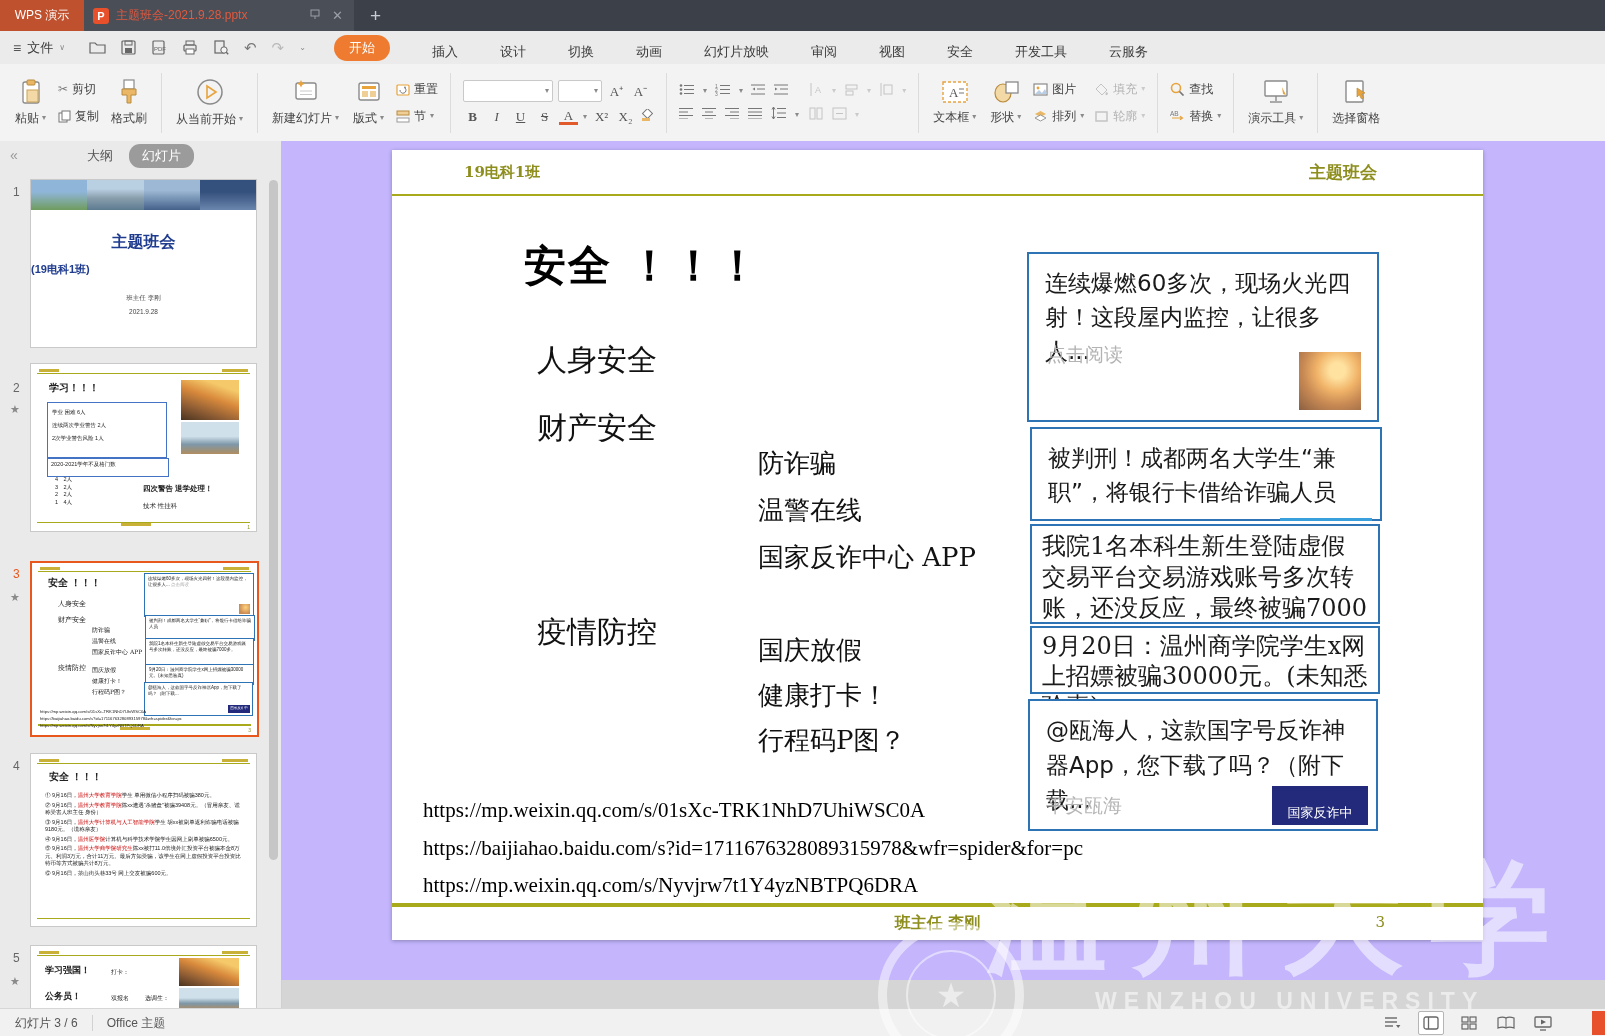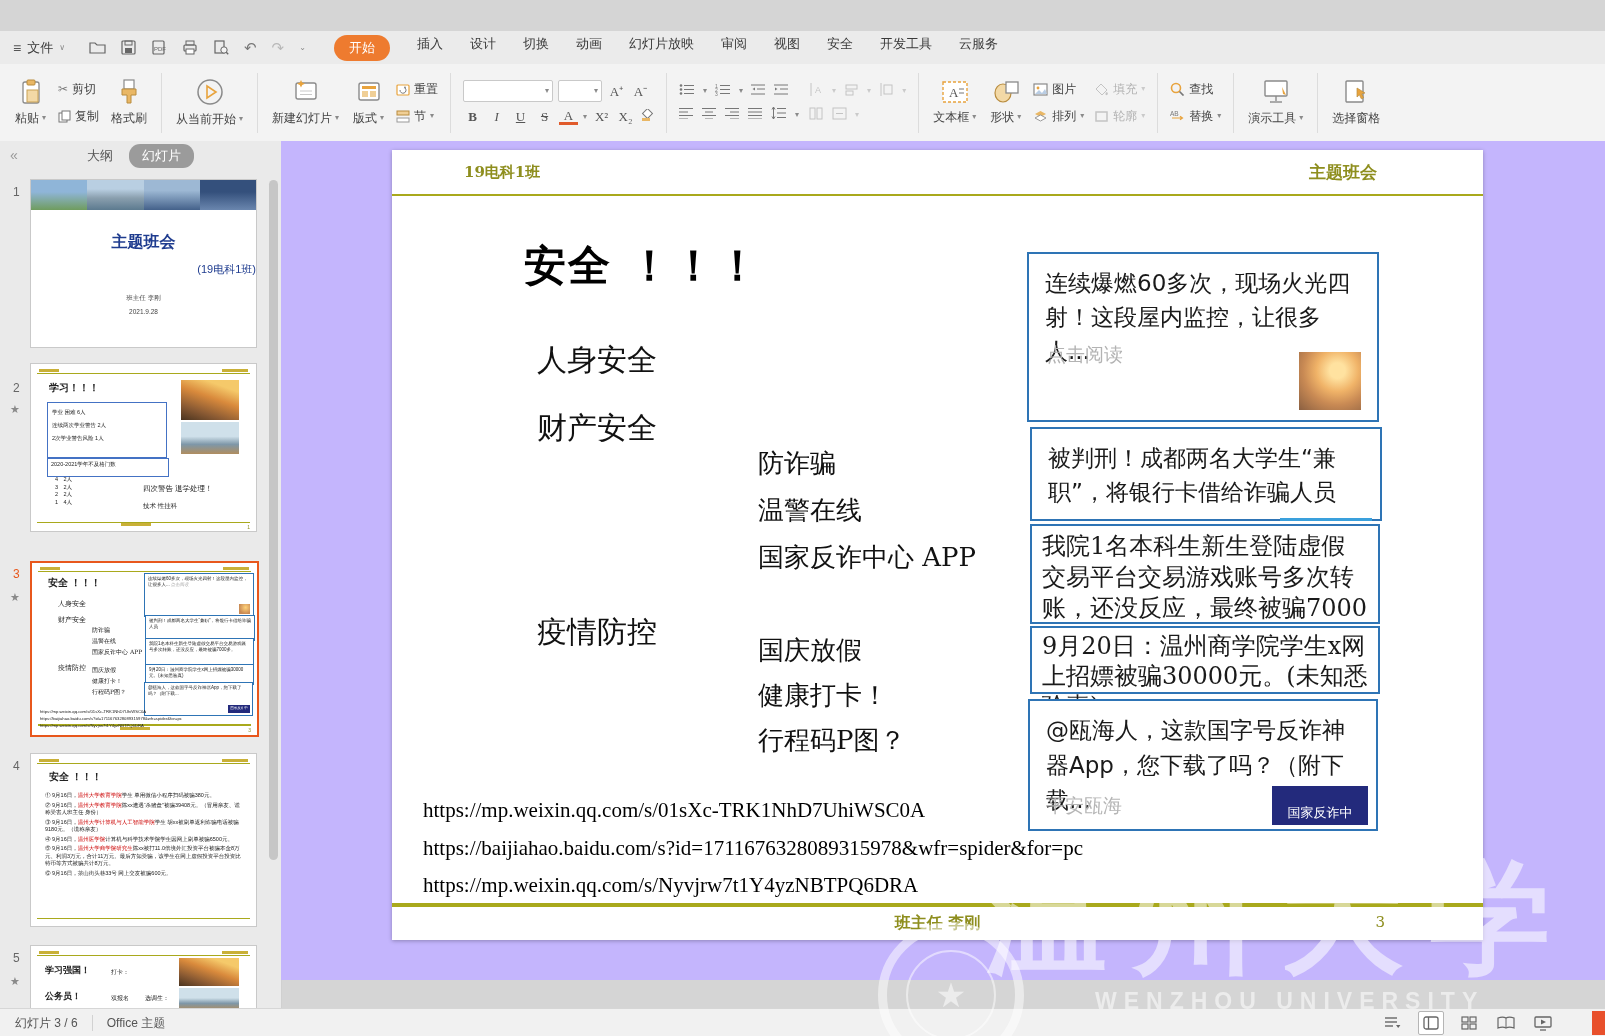--- a/index.html
+++ b/index.html
@@ -17,21 +17,21 @@
   .tab-ctl{color:#9aa0a8;font-size:13px;padding:0 2px}
   .newtab{color:#c8ccd2;font-size:19px;display:flex;align-items:center;margin-left:16px}
 
   
   .menubar{position:absolute;top:31px;left:0;right:0;height:33px;background:#ebebeb;border-bottom:1px solid #e2e2e2;
            display:flex;align-items:center;font-size:13px;color:#3a3a3a}
   .filemenu{display:flex;align-items:center;gap:6px;margin-left:13px}
   .hamb{font-size:14px;color:#555}
   .qicons{display:flex;align-items:center;gap:15px;margin-left:24px;color:#666}
   .qicons svg{display:block}
-  .rtabs{display:flex;align-items:flex-start;gap:27px;margin-left:28px}
+  .rtabs{display:flex;align-items:flex-end;gap:42px;margin-left:28px}
   .rtab{cursor:default;white-space:nowrap}
   .rtab.active{background:#ee7b2f;color:#fff;border-radius:14px;padding:4px 15px}
   .gray{opacity:.38}
   .caret{font-size:8px;color:#8a8a8a;line-height:1}
 
   
   .toolbar{position:absolute;top:64px;left:0;right:0;height:77px;background:#f3f3f3;border-bottom:1px solid #d9d9d9;
            display:flex;align-items:center;padding-left:8px;font-size:12px;color:#444}
   .vdiv{width:1px;height:60px;background:#dcdcdc;margin:0 7px;flex:none}
   .bigbtn{display:flex;flex-direction:column;align-items:center;justify-content:center;gap:5px;padding:0 7px;flex:none}
@@ -92,20 +92,35 @@
   .wm-seal{left:878px;top:922px;width:128px;height:128px;border:9px solid rgba(255,255,255,.5);border-radius:50%;
            display:flex;align-items:center;justify-content:center}
   .wm-seal-inner{width:86px;height:86px;border:2px solid rgba(255,255,255,.5);border-radius:50%;
            display:flex;align-items:center;justify-content:center;font-size:34px;color:rgba(255,255,255,.55)}
 </style>
 </head>
 <body>
 
 <div class="app">
 
+  <div class="titlebar">
+    <div class="wps-tab">WPS 演示</div>
+    <div class="doc-tab">
+      <div class="doc-logo">P</div>
+      <div class="doc-title">主题班会-2021.9.28.pptx</div>
+      <span class="tab-ctl">
+        <svg width="12" height="12" viewBox="0 0 12 12">
+            <rect x="2" y="2" width="8" height="6" fill="none" stroke="#9aa0a8"></rect>
+            <line x1="6" y1="8" x2="6" y2="11" stroke="#9aa0a8"></line>
+          </svg>
+      </span>
+      <span class="tab-ctl">✕</span>
+    </div>
+    <div class="newtab">+</div>
+  </div>
 
   <div class="menubar">
     <div class="filemenu">
       <span class="hamb">≡</span>
       <span>文件</span>
       <span class="caret">∨</span>
     </div>
     <div class="qicons">
       <span>
           <svg width="17" height="15" viewBox="0 0 17 15">
@@ -507,21 +522,21 @@
     <span class="tnum" style="top:44px">1</span>
 
     <div class="thumb" style="top:38px;height:167px">
       <div class="abs" style="left:0;top:0;right:0;height:30px;display:flex">
         <div style="flex:1;background:linear-gradient(180deg,#8fb5d8 40%,#6f9c5e)"></div>
         <div style="flex:1;background:linear-gradient(180deg,#b9cfe2 30%,#8a9fae 60%,#5c7a8f)"></div>
         <div style="flex:1;background:linear-gradient(180deg,#9db8d4 35%,#44618a)"></div>
         <div style="flex:1;background:linear-gradient(180deg,#34507c 40%,#6a86ae)"></div>
       </div>
       <div class="mt" style="left:0;right:0;top:52px;text-align:center;font-size:16px;font-weight:bold;color:#1f3c8f">主题班会</div>
-      <div class="mt" style="left:0;right:0;top:82px;text-align:right;font-size:11px;font-weight:normal;color:#1f3c8f">(19电科1班)</div>
+      <div class="mt" style="left:0;right:12px;top:82px;text-align:left;font-size:11px;font-weight:bold;color:#1f3c8f">(19电科1班)</div>
       <div class="mt" style="left:0;right:0;top:114px;text-align:center;font-size:6.5px;color:#444">班主任 李刚</div>
       <div class="mt" style="left:0;right:0;top:128px;text-align:center;font-size:6.5px;color:#444">2021.9.28</div>
     </div>
 
     <span class="tnum" style="top:240px">2</span>
     <span class="tstar" style="top:262px">★</span>
 
     <div class="thumb" style="top:222px;height:167px">
       <div class="oline" style="top:9px"></div>
         <div class="gdash" style="left:8px;top:5px"></div>
@@ -536,21 +551,21 @@
       </div>
       <div class="abs" style="left:16px;top:94px;width:114px;height:13px;border:1px solid #4472c4;font-size:5.5px;padding:2px 3px;color:#222">2020-2021学年不及格门数</div>
       <div class="abs" style="left:24px;top:112px;font-size:5.5px;line-height:7.5px;color:#222">
         <div>4　2人</div>
           <div>3　2人</div>
           <div>2　2人</div>
           <div>1　4人</div>
       </div>
       <div class="abs" style="left:150px;top:16px;width:58px;height:40px;background:linear-gradient(200deg,#f5c96a 20%,#d98a3c 45%,#8a5a33 75%,#4a3420)"></div>
       <div class="abs" style="left:150px;top:58px;width:58px;height:32px;background:linear-gradient(180deg,#cfe0ea 45%,#7e97a8 70%,#b08d5f)"></div>
-      <div class="mt" style="left:112px;top:120px;font-size:7.5px;font-weight:normal">四次警告 退学处理！</div>
+      <div class="mt" style="left:112px;top:120px;font-size:7.5px;font-weight:bold">四次警告 退学处理！</div>
       <div class="mt" style="left:112px;top:138px;font-size:6.5px">技术 性挂科</div>
       <div class="mt" style="right:6px;bottom:1px;font-size:5px;color:#8e8e1e">1</div>
     </div>
 
     <span class="tnum sel" style="top:426px">3</span>
     <span class="tstar" style="top:450px">★</span>
 
     <div class="thumb sel" style="top:420px;height:172px">
       <div class="oline" style="top:8px"></div>
         <div class="gdash" style="left:8px;top:4px"></div>

